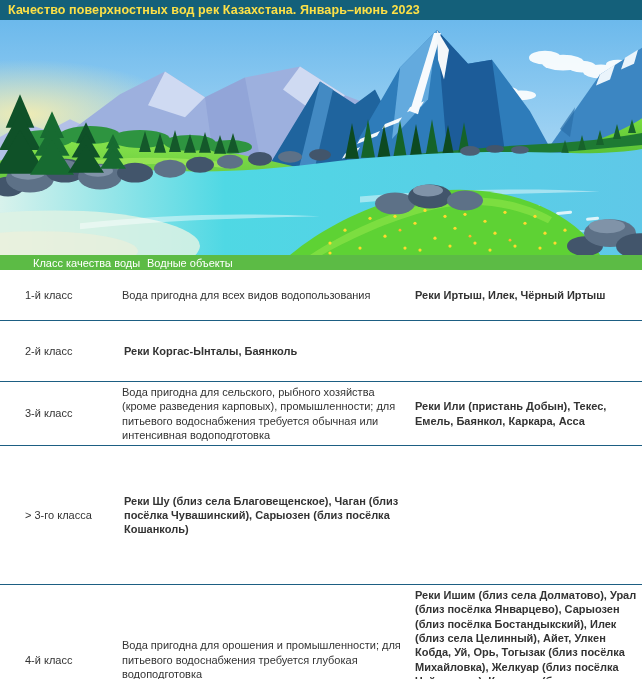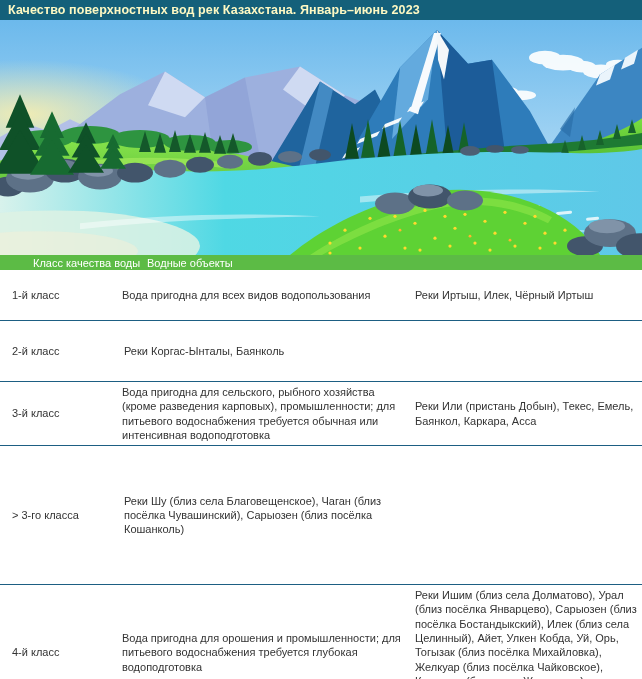--- a/index.html
+++ b/index.html
@@ -1,34 +1,34 @@
 <!DOCTYPE html>
 <html><head>
 <meta charset="utf-8">
 <style>
   html,body{margin:0;padding:0;background:#fff;}
   .page{width:642px;height:679px;overflow:hidden;background:#fff;
         font-family:"Liberation Sans",sans-serif;position:relative;}
   
-  .title-bar{height:20px;background:#14607a;color:#fef9c3;display:flex;align-items:center;
+  .title-bar{height:20px;background:#14607a;color:#fde047;display:flex;align-items:center;
              padding-left:8px;box-sizing:border-box;}
   .title-bar span{font-size:12.5px;font-weight:bold;letter-spacing:.1px;}
   
   .illo{display:block;width:642px;height:235px;}
   
   .thead{display:grid;grid-template-columns:122px 291px 1fr;background:#5cbb45;color:#fff;
          font-size:11px;min-height:15px;align-items:center;padding-left:25px;}
   .thead .h1{padding-left:8px}
   .thead .h3{text-align:left}
   .trow{display:grid;grid-template-columns:122px 291px 1fr;border-bottom:1px solid #1d5e83;
         font-size:11px;color:#333;line-height:1.3;}
   .trow .c{display:flex;align-items:center;box-sizing:border-box;padding:3px 4px 3px 0;}
-  .trow .c1{padding-left:12px;}
+  .trow .c1{padding-left:25px;}
   .trow .c2{padding-right:10px;}
-  .trow .c3{padding-left:2px;}
+  .trow .c3{padding-left:2px;font-weight:bold;}
   .trow:nth-of-type(1){min-height:18px}
   .trow:nth-of-type(2){min-height:50px}
   .trow:nth-of-type(3){min-height:60px}
   .trow:nth-of-type(4){min-height:52px}
   .trow:nth-of-type(5){min-height:138px}
   .trow:nth-of-type(6){min-height:35px}
   .trow:nth-of-type(7){min-height:33px}
 </style>
 </head>
 <body>

